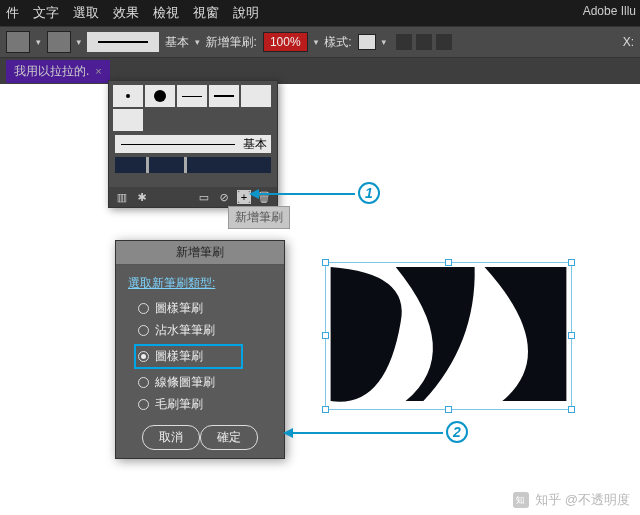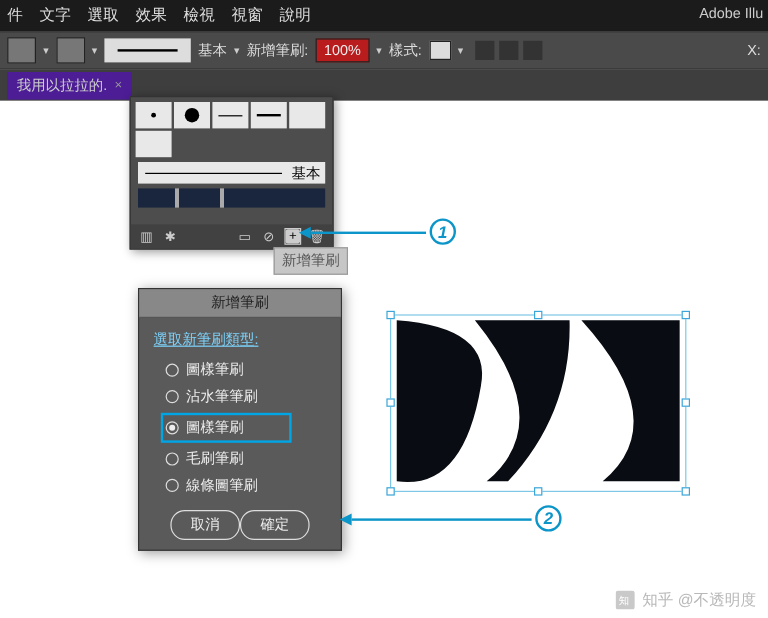--- a/index.html
+++ b/index.html
@@ -158,25 +158,25 @@
     <div class="radio-row">
         <span class="radio"></span>
         <span>沾水筆筆刷</span>
       </div>
     <div class="radio-row highlight">
         <span class="radio sel"></span>
         <span>圖樣筆刷</span>
       </div>
     <div class="radio-row">
         <span class="radio"></span>
+        <span>線條圖筆刷</span>
+      </div>
+    <div class="radio-row">
+        <span class="radio"></span>
         <span>毛刷筆刷</span>
-      </div>
-    <div class="radio-row">
-        <span class="radio"></span>
-        <span>線條圖筆刷</span>
       </div>
     <div class="dlg-buttons">
       <div class="pill">取消</div>
       <div class="pill">確定</div>
     </div>
   </div>
 </div>
 
 <div class="callout-arrow" style="left:283px; top:428px"></div>
 <div class="callout-line" style="left:293px; top:432px; width:150px"></div>

